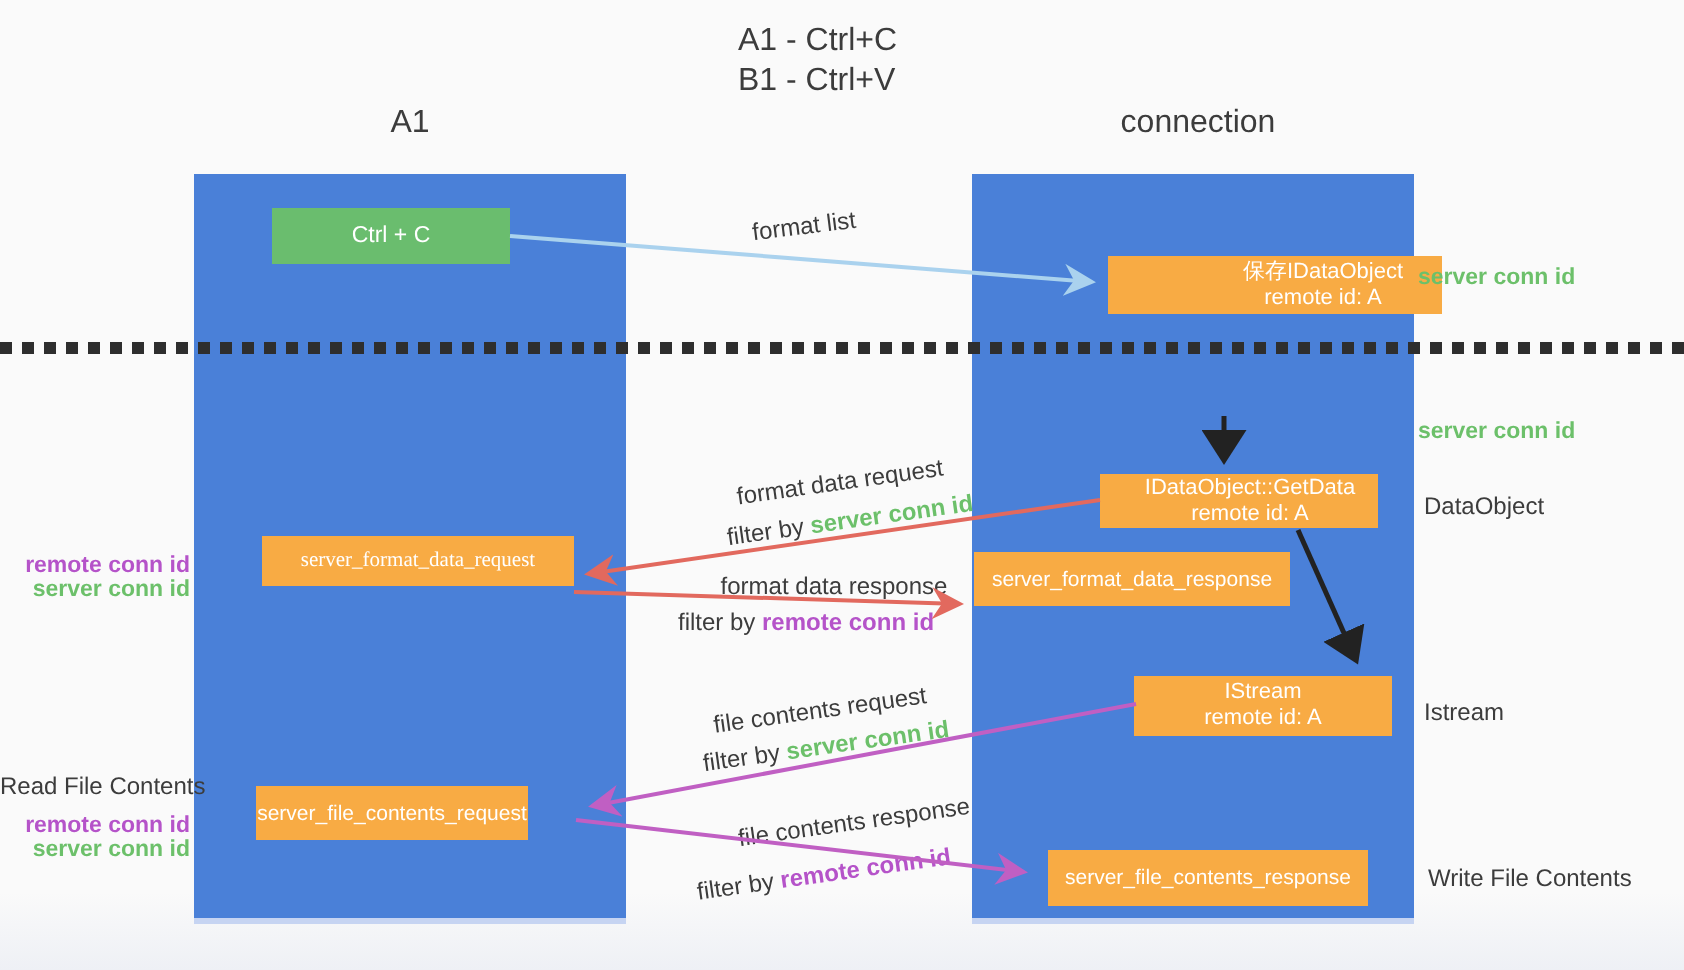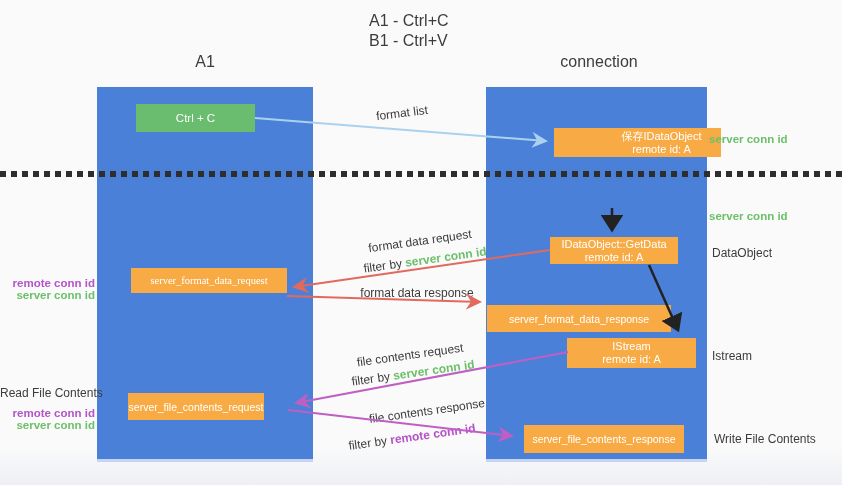--- a/index.html
+++ b/index.html
@@ -83,30 +83,30 @@
   <div class="node green" style="left:136px;top:104px;width:119px;height:28px;">Ctrl + C</div>
 
   <div class="node orange" style="left:554px;top:128px;width:119px;height:29px;padding-left:48px;">
     <div class="two">
       <div>保存IDataObject</div>
       <div>remote id: A</div>
     </div>
   </div>
 
 
-  <div class="node orange" style="left:550px;top:237px;width:128px;height:27px;">
+  <div class="node orange" style="left:550px;top:237px;width:128px;height:27px;padding-left:11px;">
     <div class="two">
       <div>IDataObject::GetData</div>
       <div>remote id: A</div>
     </div>
   </div>
 
   <div class="node orange snake" style="left:131px;top:268px;width:156px;height:25px;font-family:Liberation Serif, serif;">server_format_data_request</div>
 
-  <div class="node orange snake" style="left:487px;top:305px;width:184px;height:27px;text-align:right;">server_format_data_response</div>
+  <div class="node orange snake" style="left:487px;top:276px;width:158px;height:27px;text-align:right;">server_format_data_response</div>
 
   <div class="node orange" style="left:567px;top:338px;width:129px;height:30px;">
     <div class="two">
       <div>IStream</div>
       <div>remote id: A</div>
     </div>
   </div>
 
   <div class="node orange snake" style="left:128px;top:393px;width:136px;height:27px;text-align:center;">server_file_contents_request</div>
 
@@ -129,20 +129,23 @@
   </div>
 
   <div class="edge-label tilt" style="left:352px;top:106px;width:100px;transform:rotate(-7deg);">format list</div>
 
   <div class="edge-label tilt" style="left:360px;top:234px;width:120px;">format data request</div>
   <div class="edge-label tilt" style="left:355px;top:253px;width:140px;">
     <span>filter by </span><span class="green-text" style="font-size:12px;">server conn id</span>
   </div>
 
   <div class="edge-label" style="left:357px;top:286px;width:120px;">format data response</div>
+  <div class="edge-label" style="left:339px;top:304px;width:120px;">
+    <span>filter by </span><span class="purple-text" style="font-size:12px;">remote conn id</span>
+  </div>
 
   <div class="edge-label tilt" style="left:350px;top:348px;width:120px;">file contents request</div>
   <div class="edge-label tilt" style="left:343px;top:366px;width:140px;">
     <span>filter by </span><span class="green-text" style="font-size:12px;">server conn id</span>
   </div>
 
   <div class="edge-label tilt" style="left:367px;top:404px;width:120px;">file contents response</div>
   <div class="edge-label tilt" style="left:342px;top:430px;width:140px;">
     <span>filter by </span><span class="purple-text" style="font-size:12px;">remote conn id</span>
   </div>

